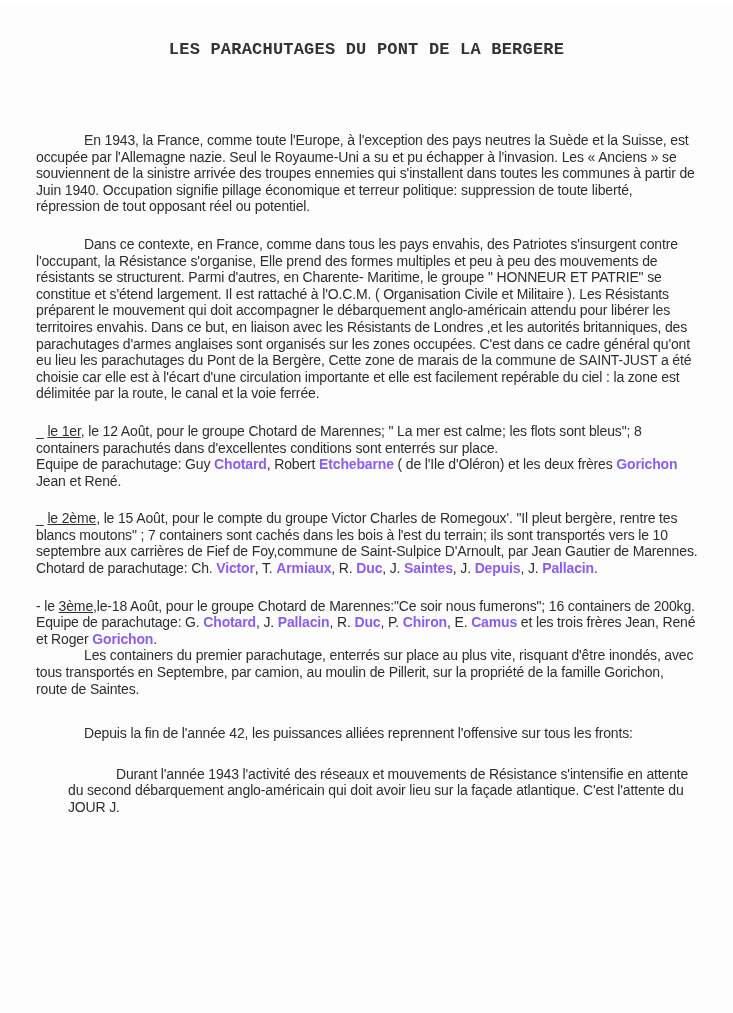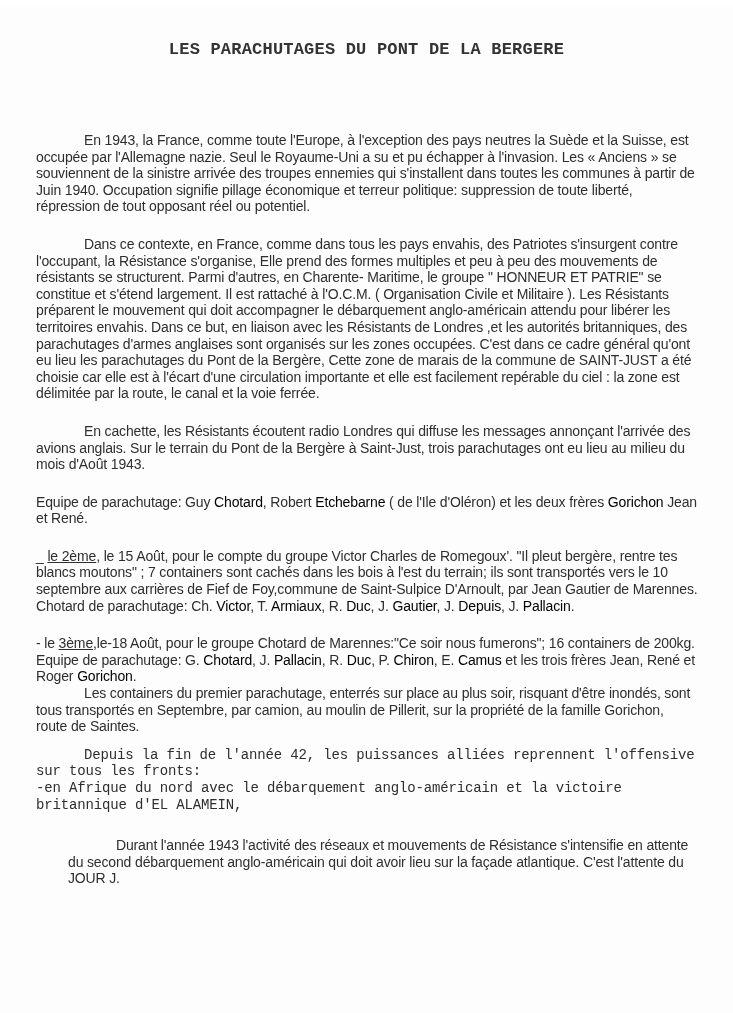--- a/index.html
+++ b/index.html
@@ -16,49 +16,48 @@
   }
   .body {
     position: absolute; left: 36px; top: 126px; width: 662px;
     font-size: 14px; line-height: 16.6px; color: #2e2e2e;
     letter-spacing: -0.15px;
   }
   p { margin: 0; }
   .indent { text-indent: 48px; }
   .gap { margin-top: 21px; }
   .u { text-decoration: underline; }
-  b { font-weight: normal; color: #000000; }
+  b { font-weight: bold; color: #8b5cf6; }
 </style>
 </head>
 <body>
 
 <div class="page">
   <div class="title">LES PARACHUTAGES DU PONT DE LA BERGERE</div>
 
   <div class="body">
     <p class="indent">En 1943, la France, comme toute l'Europe, à l'exception des pays neutres la Suède et la Suisse, est occupée par l'Allemagne nazie. Seul le Royaume-Uni a su et pu échapper à l'invasion. Les « Anciens » se souviennent de la sinistre arrivée des troupes ennemies qui s'installent dans toutes les communes à partir de Juin 1940. Occupation signifie pillage économique et terreur politique: suppression de toute liberté, répression de tout opposant réel ou potentiel.</p>
 
     <p class="indent gap">Dans ce contexte, en France, comme dans tous les pays envahis, des Patriotes s'insurgent contre l'occupant, la Résistance s'organise, Elle prend des formes multiples et peu à peu des mouvements de résistants se structurent. Parmi d'autres, en Charente- Maritime, le groupe " HONNEUR ET PATRIE" se constitue et s'étend largement. Il est rattaché à l'O.C.M. ( Organisation Civile et Militaire ). Les Résistants préparent le mouvement qui doit accompagner le débarquement anglo-américain attendu pour libérer les territoires envahis. Dans ce but, en liaison avec les Résistants de Londres ,et les autorités britanniques, des parachutages d'armes anglaises sont organisés sur les zones occupées. C'est dans ce cadre général qu'ont eu lieu les parachutages du Pont de la Bergère, Cette zone de marais de la commune de SAINT-JUST a été choisie car elle est à l'écart d'une circulation importante et elle est facilement repérable du ciel : la zone est délimitée par la route, le canal et la voie ferrée.</p>
 
-    <p class="indent gap">En cachette, les Résistants écoutent radio Londres qui diffuse les messages annonçant l'arrivée des avions anglais. Sur le terrain du Pont de la Bergère à Saint-Just, trois parachutages ont eu lieu au milieu du mois d'Août 1943.</p>
 
     <div class="gap">
+      <p><span>_ </span><span class="u">le 1er</span><span>,  le  12 Août, pour le groupe Chotard de Marennes; " La mer est calme; les flots sont bleus"; 8 containers parachutés dans d'excellentes conditions sont enterrés sur place.</span></p>
       <p><span>Equipe de parachutage: Guy </span><b>Chotard</b><span>, Robert </span><b>Etchebarne</b><span> ( de l'Ile d'Oléron) et les deux frères </span><b>Gorichon</b><span> Jean et René.</span></p>
     </div>
 
     <div class="gap">
       <p><span>_ </span><span class="u">le 2ème</span><span>, le 15 Août, pour le compte du groupe Victor Charles de Romegoux'. "Il pleut bergère, rentre tes blancs moutons" ; 7 containers sont cachés dans les bois à l'est du terrain; ils sont transportés vers le 10 septembre aux carrières de Fief de Foy,commune de Saint-Sulpice D'Arnoult, par Jean Gautier de Marennes.</span></p>
-      <p><span>Chotard de parachutage: Ch. </span><b>Victor</b><span>, T. </span><b>Armiaux</b><span>, R. </span><b>Duc</b><span>, J. </span><b>Gautier</b><span>, J. </span><b>Depuis</b><span>, J. </span><b>Pallacin</b><span>.</span></p>
+      <p><span>Chotard de parachutage: Ch. </span><b>Victor</b><span>, T. </span><b>Armiaux</b><span>, R. </span><b>Duc</b><span>, J. </span><b>Saintes</b><span>, J. </span><b>Depuis</b><span>, J. </span><b>Pallacin</b><span>.</span></p>
     </div>
 
     <div class="gap">
       <p><span>- le </span><span class="u">3ème</span><span>,le-18 Août, pour le groupe Chotard de Marennes:"Ce soir nous fumerons"; 16 containers de 200kg. Equipe de parachutage: G. </span><b>Chotard</b><span>, J. </span><b>Pallacin</b><span>, R. </span><b>Duc</b><span>, P. </span><b>Chiron</b><span>, E. </span><b>Camus</b><span> et les trois frères Jean, René et Roger </span><b>Gorichon</b><span>.</span></p>
-      <p class="indent">Les containers du premier parachutage, enterrés sur place au plus soir, risquant d'être inondés, sont tous transportés en Septembre, par camion, au moulin de Pillerit, sur la propriété de la famille Gorichon, route de Saintes.</p>
+      <p class="indent">Les containers du premier parachutage, enterrés sur place au plus vite, risquant d'être inondés, avec tous transportés en Septembre, par camion, au moulin de Pillerit, sur la propriété de la famille Gorichon, route de Saintes.</p>
     </div>
 
-    <div class="gap" style="margin-top:12px;font-family:Liberation Mono, monospace;">
+    <div class="gap" style="margin-top:28px;">
       <p class="indent">Depuis la fin de l'année 42, les puissances alliées reprennent l'offensive sur tous les fronts:</p>
-      <p>-en Afrique du nord avec le débarquement anglo-américain et la victoire britannique d'EL ALAMEIN,</p>
     </div>
 
     <p class="indent gap" style="margin-top:24px;margin-left:32px;">Durant l'année 1943 l'activité des réseaux et mouvements de Résistance s'intensifie en attente du second débarquement anglo-américain qui doit avoir lieu sur la façade atlantique. C'est l'attente du JOUR J.</p>
   </div>
 </div>
 
 </body></html>

